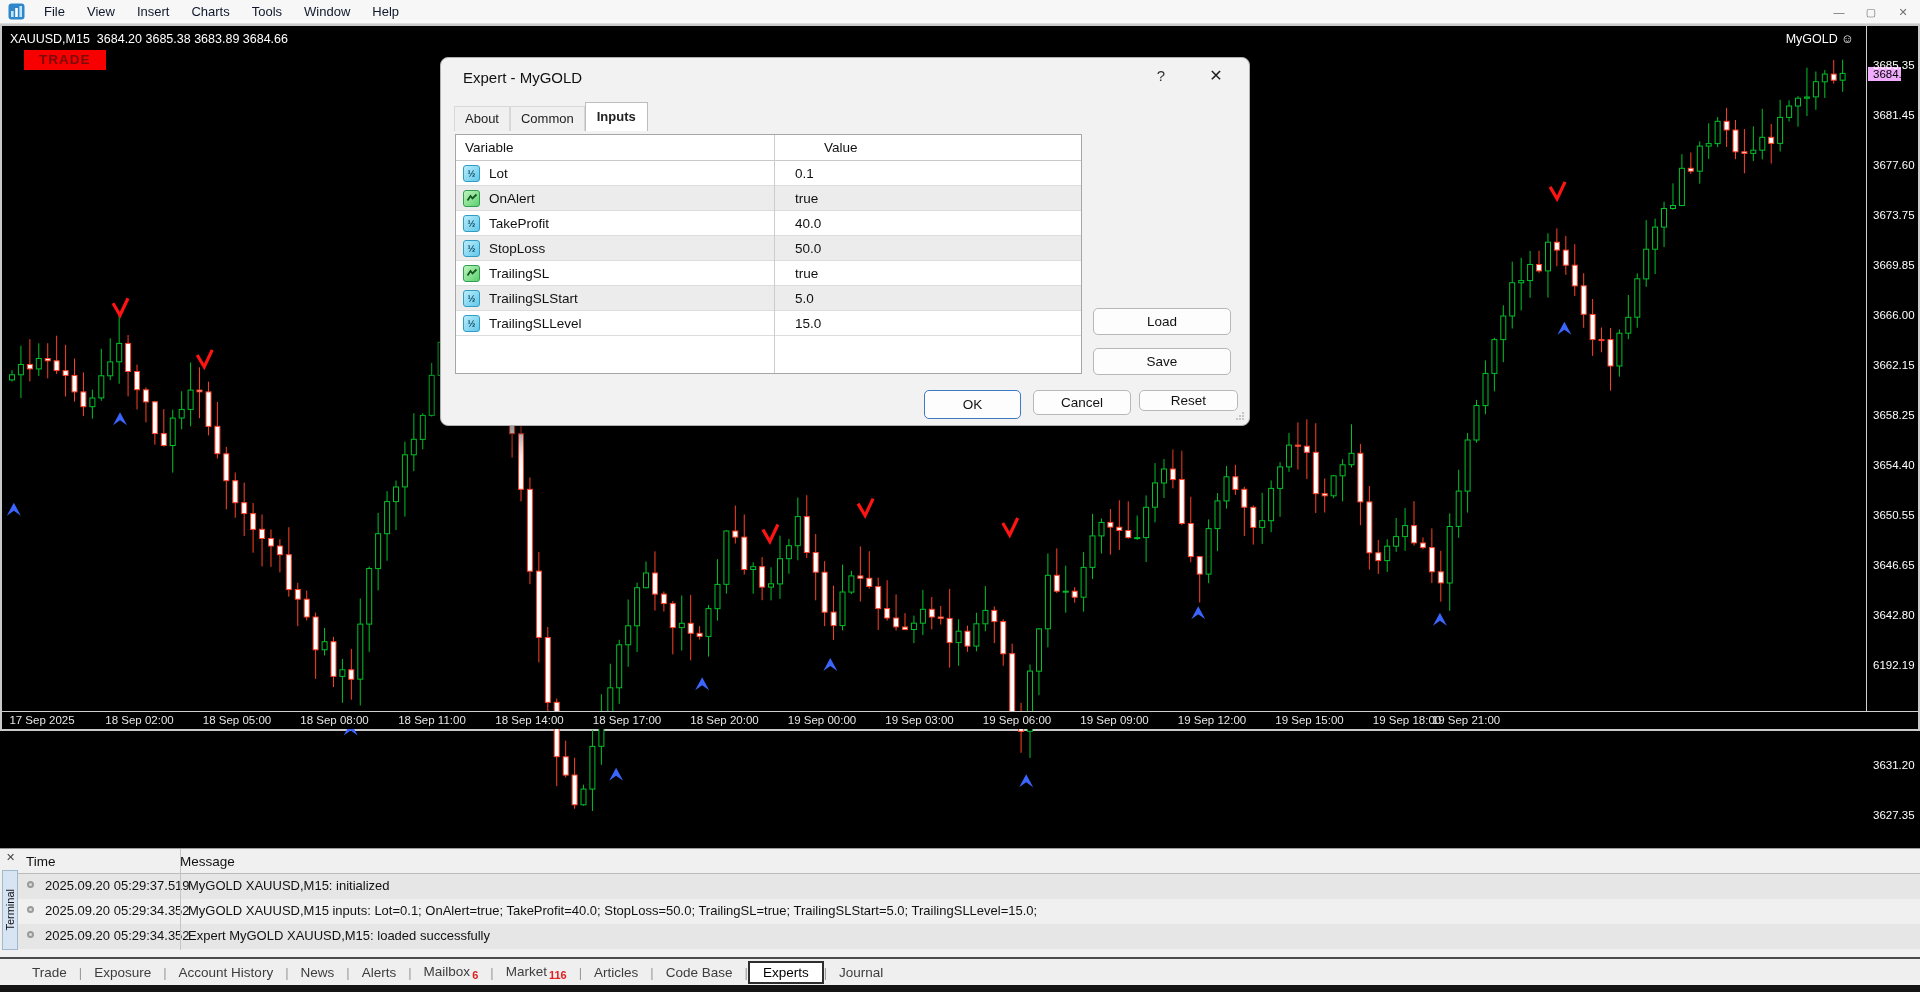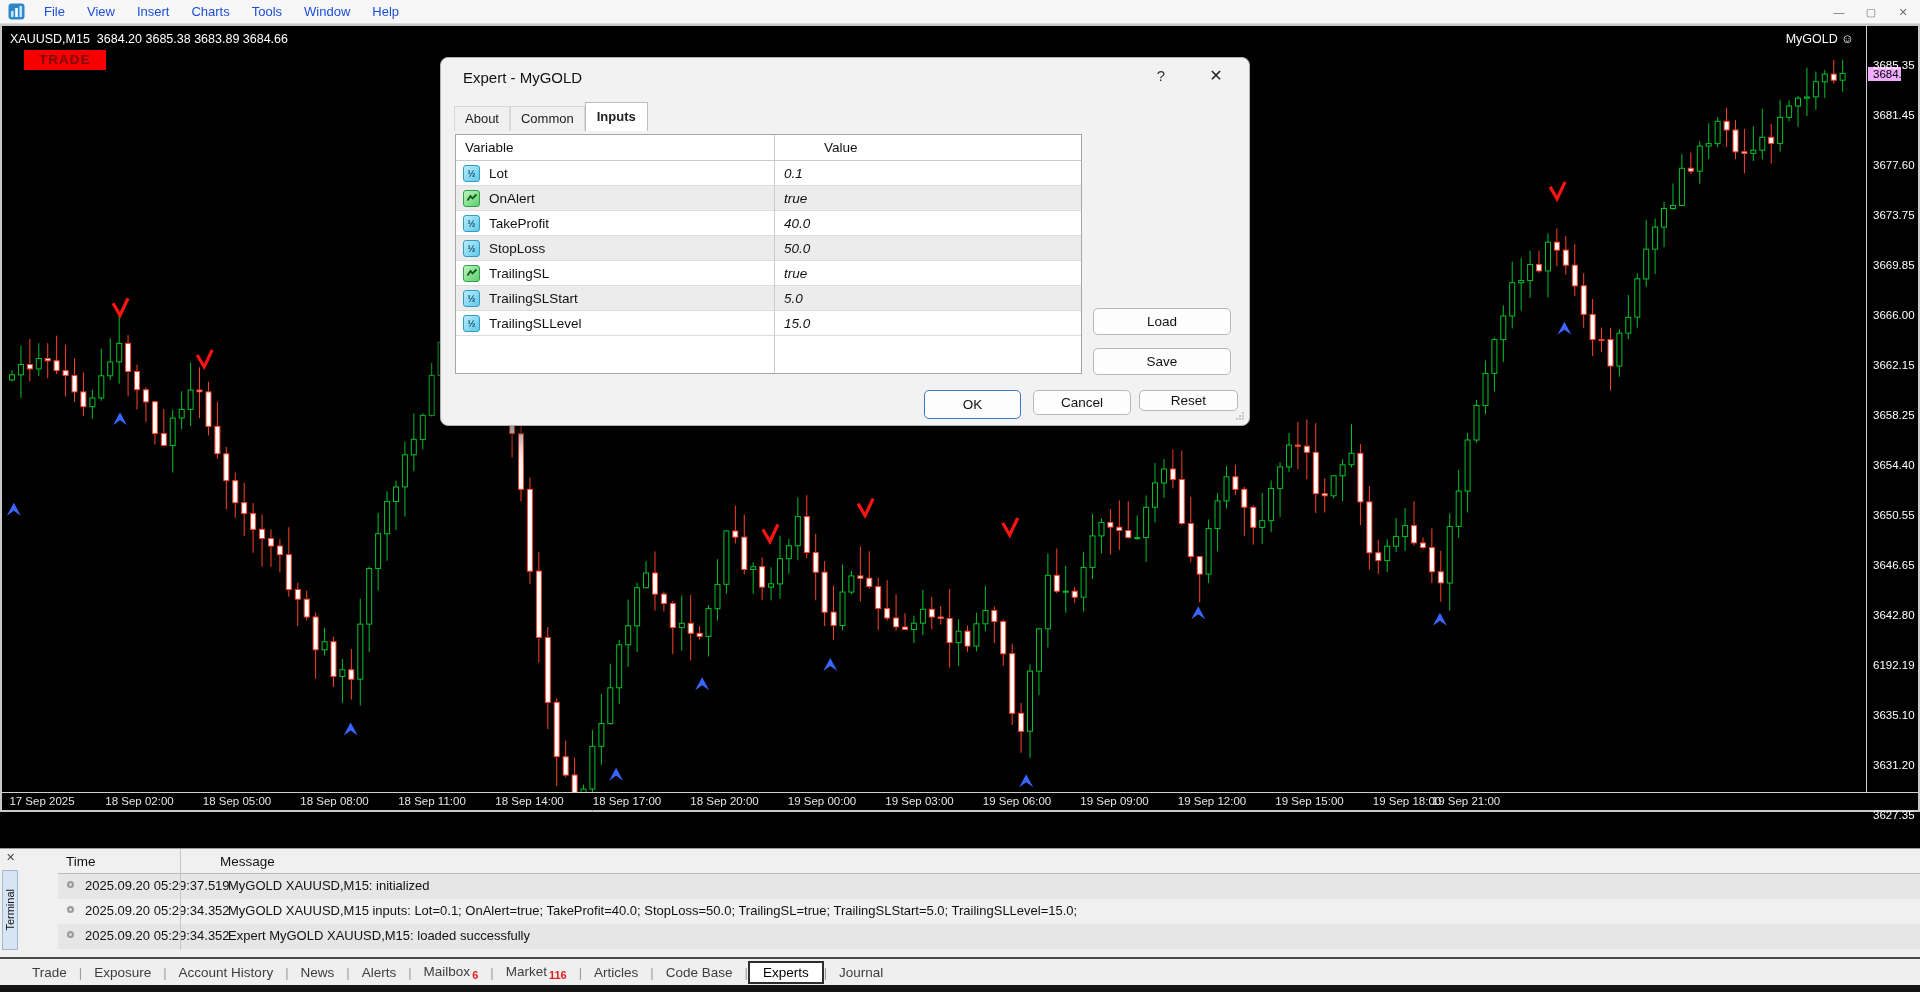--- a/index.html
+++ b/index.html
@@ -4,27 +4,27 @@
 <style>
   * { box-sizing: border-box; margin: 0; padding: 0; }
   html,body { width:1920px; height:992px; overflow:hidden; background:#000;
               font-family:"Liberation Sans", sans-serif; position:relative; }
 
   
   .menubar { position:absolute; left:0; top:0; width:1920px; height:24px;
              background:#f7f7f7; border-bottom:1px solid #ddd;
              display:flex; align-items:center; padding-left:6px; }
   .logo { width:17px; height:17px; margin:0 8px 0 2px; flex:0 0 auto; }
-  .menu-item { color:#1d4ed8; font-size:13px; padding:0 11px; cursor:default; }
+  .menu-item { color:#0f172a; font-size:13px; padding:0 11px; cursor:default; }
   .win-controls { position:absolute; right:10px; top:0; height:24px; display:flex; gap:18px;
                   align-items:center; color:#6f6f6f; font-size:11px; }
   .win-controls span { width:14px; text-align:center; }
 
   
-  .chart { position:absolute; left:0; top:24px; width:1920px; height:788px;
+  .chart { position:absolute; left:0; top:24px; width:1920px; height:707px;
            background:#000; border:2px solid #c9c9c9;padding-left:15px; }
   #plot { position:absolute; left:0; top:0; width:1916px; height:802px; }
   .ohlc { position:absolute; left:8px; top:6px; color:#fff; font-size:12.5px; white-space:pre; }
   .mygold { position:absolute; right:64px; top:6px; color:#fff; font-size:12.5px; }
   .trade { position:absolute; left:22px; top:24px; background:#f60000; color:#7d0b0b;
            font-weight:bold; font-size:13.5px; letter-spacing:1px; padding:2px 15px 3px; }
   .price-axis { position:absolute; top:0; right:0; bottom:18px; width:52px;
                 border-left:1px solid #cfcfcf; background:#000; }
   .p-label { position:absolute; left:6px; color:#fff; font-size:11.5px; transform:translateY(-50%); }
   .p-cur { position:absolute; left:1px; right:17px; background:#f0abfc; color:#000;
@@ -52,21 +52,21 @@
                background:#fff; border:1px solid #a6a6a6; overflow:hidden; }
   .col-divider { position:absolute; left:318px; top:0; bottom:0; width:1px; background:#ccc; }
   .t-head { display:flex; height:26px; align-items:center; border-bottom:1px solid #c9c9c9;
             font-size:13.5px; color:#111;gap:40px; }
   .h-var { width:318px; padding-left:9px; }
   .h-val { flex:1; padding-left:10px; }
   .t-row { display:flex; height:25px; align-items:center; font-size:13.5px; color:#111;
            border-bottom:1px solid #ddd; }
   .t-row.alt { background:#ececec; }
   .c-var { width:318px; display:flex; align-items:center; gap:9px; padding-left:7px; }
-  .c-val { flex:1; padding-left:10px;font-style:italic; }
+  .c-val { flex:1; padding-left:21px; }
   .icon16 { width:17px; height:17px; border-radius:3px; display:flex; align-items:center;
             justify-content:center; flex:0 0 auto; position:relative; }
   .ic-num { background:linear-gradient(135deg,#b9ecfb 0%,#63c8e9 100%); border:1px solid #2f9cc4;
             color:#0b4b66; font-size:9.5px; font-weight:bold; }
   .ic-bool { background:linear-gradient(135deg,#bdf4bd 0%,#5cd06e 100%); border:1px solid #2f9e4f; }
   .btn { position:absolute; background:#fdfdfd; border:1px solid #b8b8b8; border-radius:5px;
          font-size:13.5px; color:#111; display:flex; align-items:center; justify-content:center;
          cursor:default; }
   #btn-load  { left:652px; top:250px; width:138px; height:27px; }
   #btn-save  { left:652px; top:290px; width:138px; height:27px; }
@@ -76,21 +76,21 @@
   .grip { position:absolute; right:4px; bottom:4px; width:10px; height:10px; opacity:.55; }
 
   
   .terminal { position:absolute; left:0; top:848px; width:1920px; height:109px;
               background:#f0f0f0; border-top:1px solid #9a9a9a; }
   .term-close { position:absolute; left:6px; top:2px; font-size:11px; color:#444; }
   .term-side { position:absolute; left:2px; top:21px; width:16px; height:80px;
                background:#d6e4f3; border:1px solid #a3b8cd; display:flex; align-items:center;
                justify-content:center; }
   .term-side span { writing-mode:vertical-rl; transform:rotate(180deg); font-size:11px; color:#111; }
-  .term-table { position:absolute; left:18px; top:0; right:0; bottom:0;padding-left:40px; }
+  .term-table { position:absolute; left:18px; top:0; right:0; bottom:0; }
   .term-head { height:25px; display:flex; align-items:center; font-size:13.5px; color:#111;
                border-bottom:1px solid #bbb; position:relative; }
   .term-divider { position:absolute; left:162px; top:0; height:101px; width:1px;
                   background:#c5c5c5; z-index:3; }
   .th-time { padding-left:8px; width:154px; }
   .th-msg  { padding-left:8px; }
   .term-row { height:25px; position:relative; font-size:13px; color:#111; }
   .term-row.alt { background:#e6e6e6; }
   .ball { position:absolute; left:9px; top:7px; width:7px; height:7px; border-radius:50%;
           border:2px solid #9a9a9a; background:#dcdcdc; }

